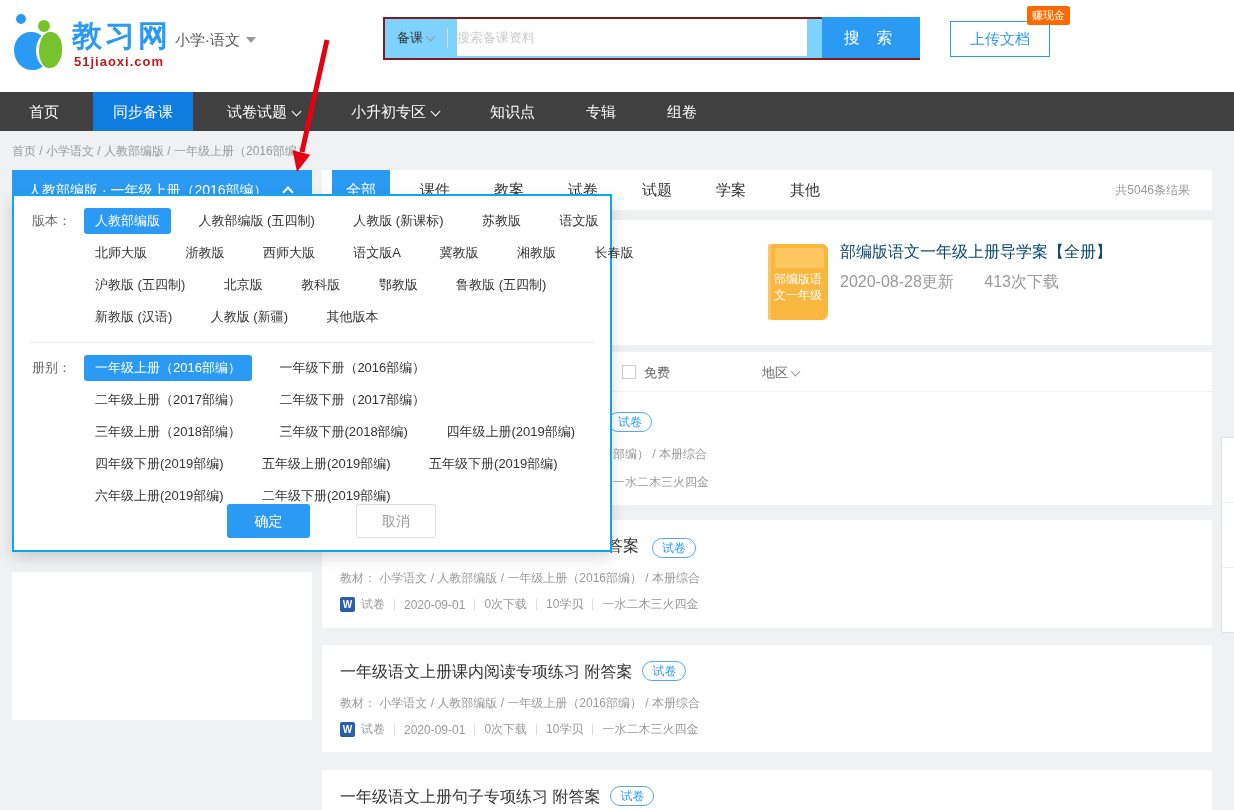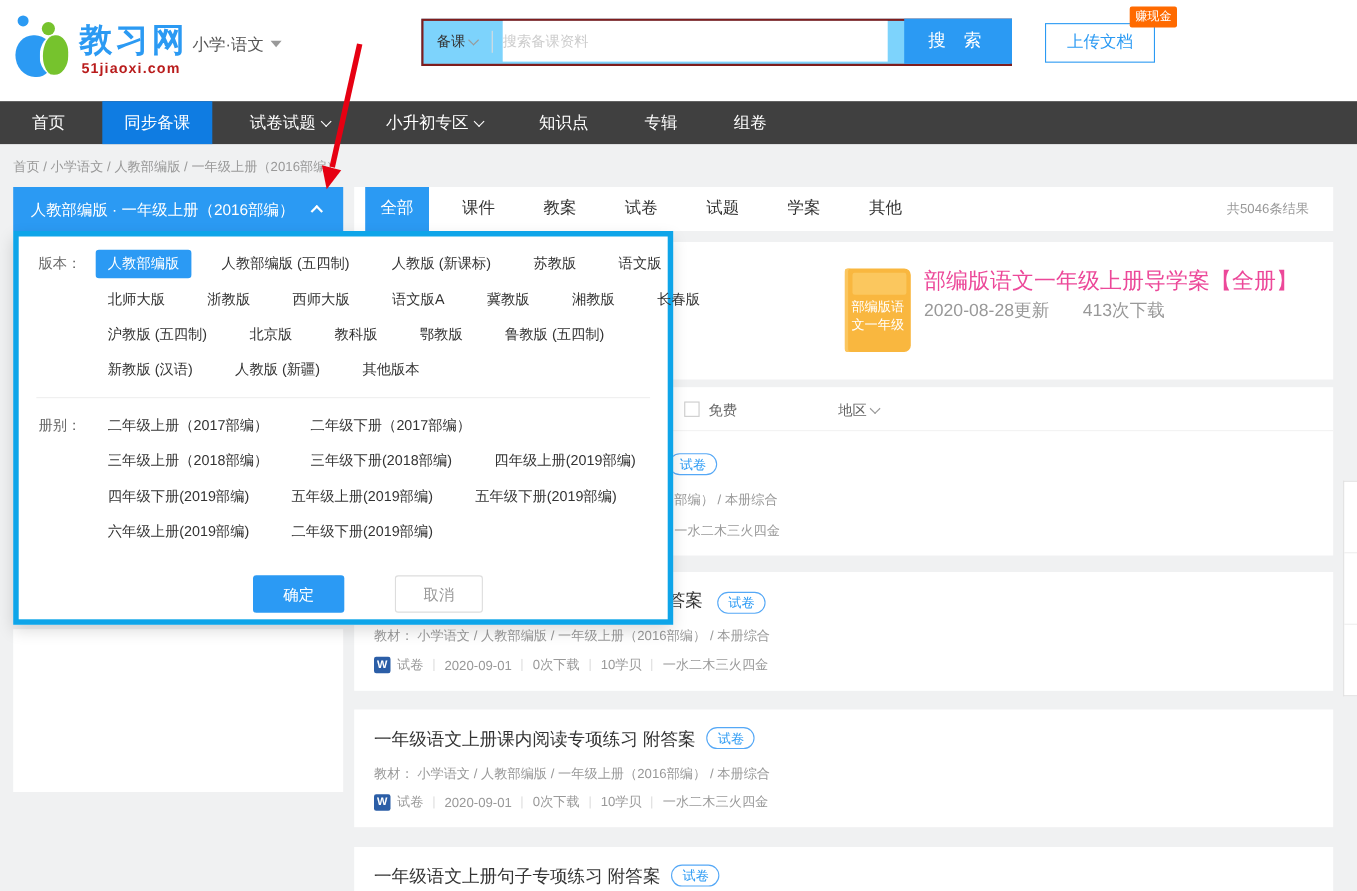--- a/index.html
+++ b/index.html
@@ -41,38 +41,38 @@
   
   .selector-btn { position:absolute; left:12px; top:170px; width:300px; height:40px; background:#2b9af3; color:#fff; z-index:20; cursor:pointer; }
   .selector-label { position:absolute; left:16px; top:0; line-height:40px; font-size:14px; }
   .chev-up-w { position:absolute; right:20px; top:18px; width:8px; height:8px; border-left:2px solid #fff; border-top:2px solid #fff; transform:rotate(45deg); }
   .tabbar { position:absolute; left:322px; top:170px; width:890px; height:40px; background:#fff; display:flex; align-items:center; }
   .tab { font-size:15px; color:#333; padding:0 14px; margin:0 8px; line-height:40px; cursor:pointer; }
   .tab.active { background:#2b9af3; color:#fff; margin-left:10px; }
   .result-count { margin-left:auto; padding-right:22px; font-size:12px; color:#999; }
 
   
-  .panel { position:absolute; left:12px; top:210px; width:600px; height:358px; background:#fff; border:5px solid #0ea5e9; box-shadow:0 6px 14px rgba(0,0,0,0.15); z-index:20; }
+  .panel { position:absolute; left:12px; top:194px; width:600px; height:358px; background:#fff; border:2px solid #0ea5e9; box-shadow:0 6px 14px rgba(0,0,0,0.15); z-index:20; }
   .psec { display:flex; padding:12px 0 0 18px; }
   .plabel { width:52px; padding-top:4px; color:#666; font-size:13px; flex-shrink:0; }
   .prow { margin-bottom:6px; white-space:nowrap; }
   .chip { display:inline-block; padding:4px 11px; margin-right:12px; font-size:13px; color:#333; border-radius:3px; cursor:pointer; }
   .chip.sel { background:#2b9af4; color:#fff; }
   .pdivider { margin:6px 16px 0 16px; border-top:1px solid #efefef; }
   .pbtns { position:absolute; left:213px; top:308px; display:flex;gap:36px; }
   .btn-confirm { width:83px; height:34px; background:#2b9af4; color:#fff; font-size:14px; text-align:center; line-height:34px; border-radius:3px; cursor:pointer; }
   .btn-cancel { width:80px; height:34px; background:#fff; border:1px solid #ddd; color:#999; font-size:14px; text-align:center; line-height:32px; border-radius:3px; margin-left:10px; cursor:pointer; }
 
   
   .card { position:absolute; left:322px; width:890px; background:#fff; z-index:1; }
   .card-featured { top:220px; height:125px; }
   .thumb { position:absolute; left:446px; top:24px; width:60px; height:76px; border-radius:3px 6px 6px 3px; background:#f9b73f; overflow:hidden; box-shadow:inset 3px 0 0 #fbc65f; cursor:pointer; }
   .thumb-band { height:20px; margin:4px 4px 0 7px; background:#fbc75e; border-radius:2px; text-align:center; font-size:6px; color:#fff; line-height:20px; }
   .thumb-text { margin-top:3px; text-align:center; font-size:12px; color:#fff; line-height:16px; }
-  .f-title { position:absolute; left:518px; top:22px; font-size:20px; color:#ec4899; cursor:pointer; }
+  .f-title { position:absolute; left:518px; top:22px; font-size:16px; color:#0c4a6e; cursor:pointer; }
   .f-meta { position:absolute; left:518px; top:52px; font-size:16px; color:#999; }
   .f-meta span { margin-right:26px; }
 
   .card-listtop { top:352px; height:153px; }
   .lf-row { height:40px; border-bottom:1px solid #f2f2f2; position:relative; }
   .checkbox { position:absolute; left:300px; top:13px; width:14px; height:14px; border:1px solid #ccc; background:#fff; cursor:pointer; }
   .free-label { position:absolute; left:322px; top:12px; font-size:13px; color:#666; }
   .region { position:absolute; left:440px; top:12px; font-size:13px; color:#666; cursor:pointer; }
   .pill { display:inline-block; height:20px; line-height:18px; padding:0 9px; border:1px solid #55a8f6; color:#2b9af4; font-size:12px; border-radius:11px; background:#fff; }
   .item1-badge { position:absolute; left:286px; top:60px; }
@@ -267,20 +267,24 @@
           <span class="chip">人教版 (新疆)</span>
           <span class="chip">其他版本</span>
         </div>
       </div>
     </div>
     <div class="pdivider"></div>
     <div class="psec">
       <span class="plabel">册别：</span>
       <div class="prows">
         <div class="prow">
+          <span class="chip sel">一年级上册（2016部编）</span>
+          <span class="chip">一年级下册（2016部编）</span>
+        </div>
+        <div class="prow">
           <span class="chip">二年级上册（2017部编）</span>
           <span class="chip">二年级下册（2017部编）</span>
         </div>
         <div class="prow">
           <span class="chip">三年级上册（2018部编）</span>
           <span class="chip">三年级下册(2018部编)</span>
           <span class="chip">四年级上册(2019部编)</span>
         </div>
         <div class="prow">
           <span class="chip">四年级下册(2019部编)</span>

